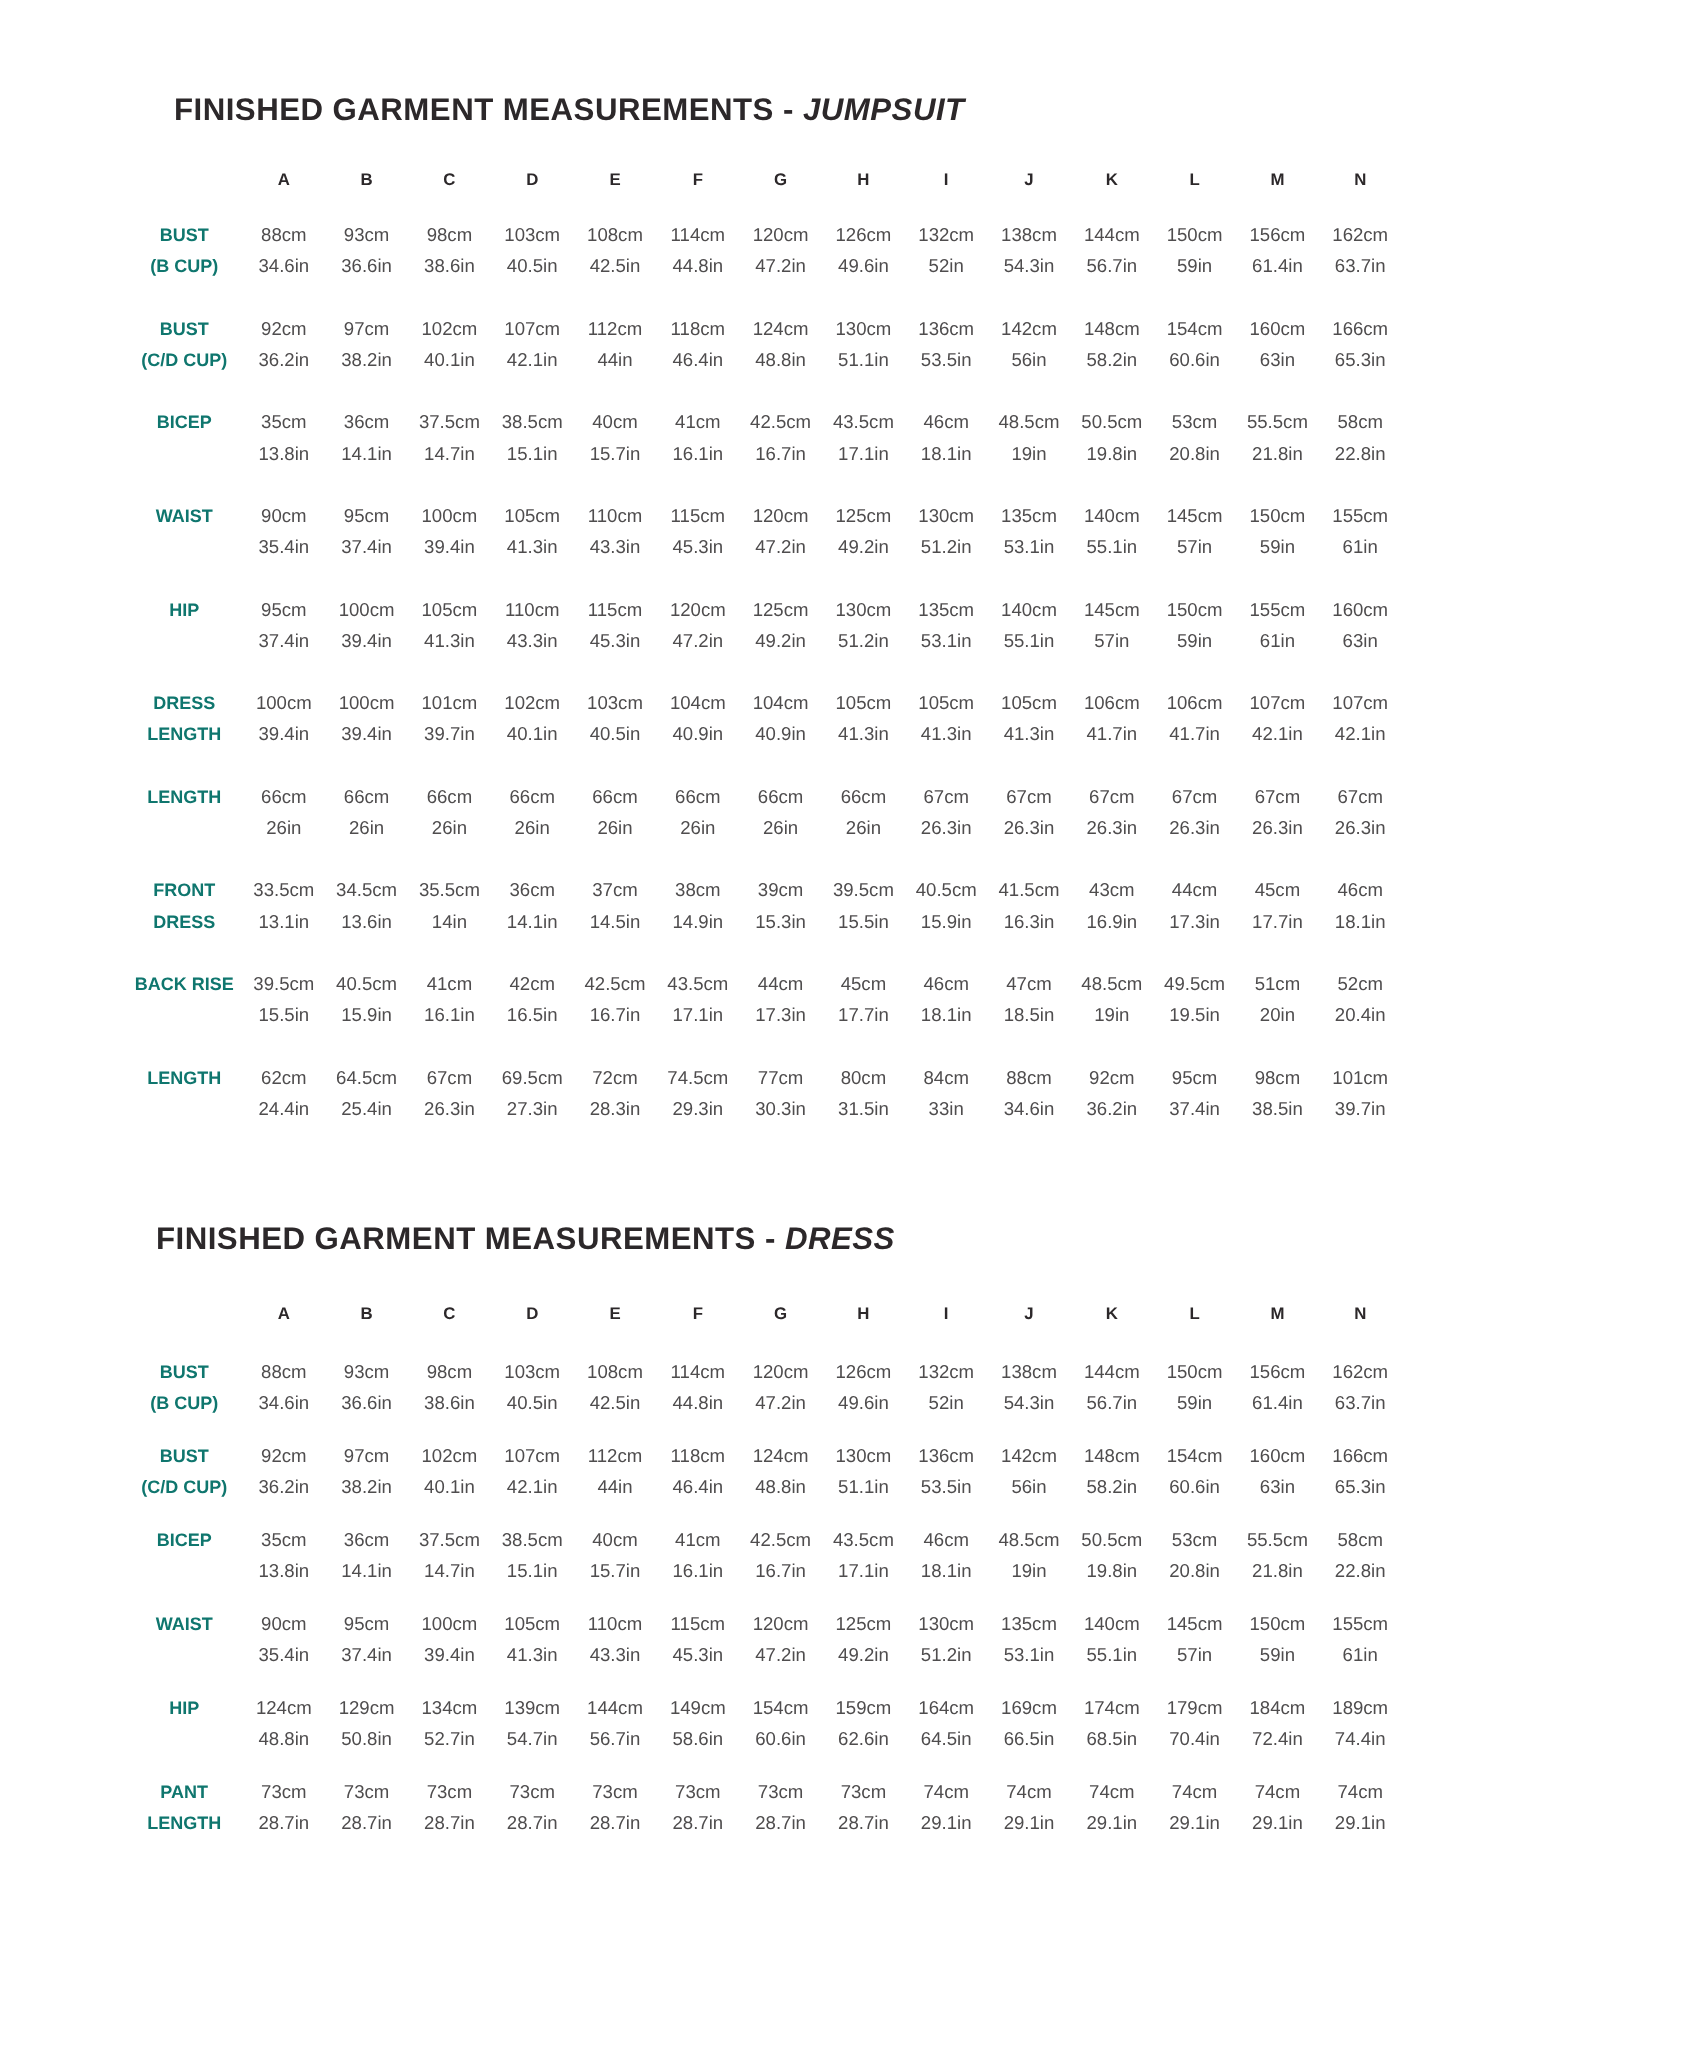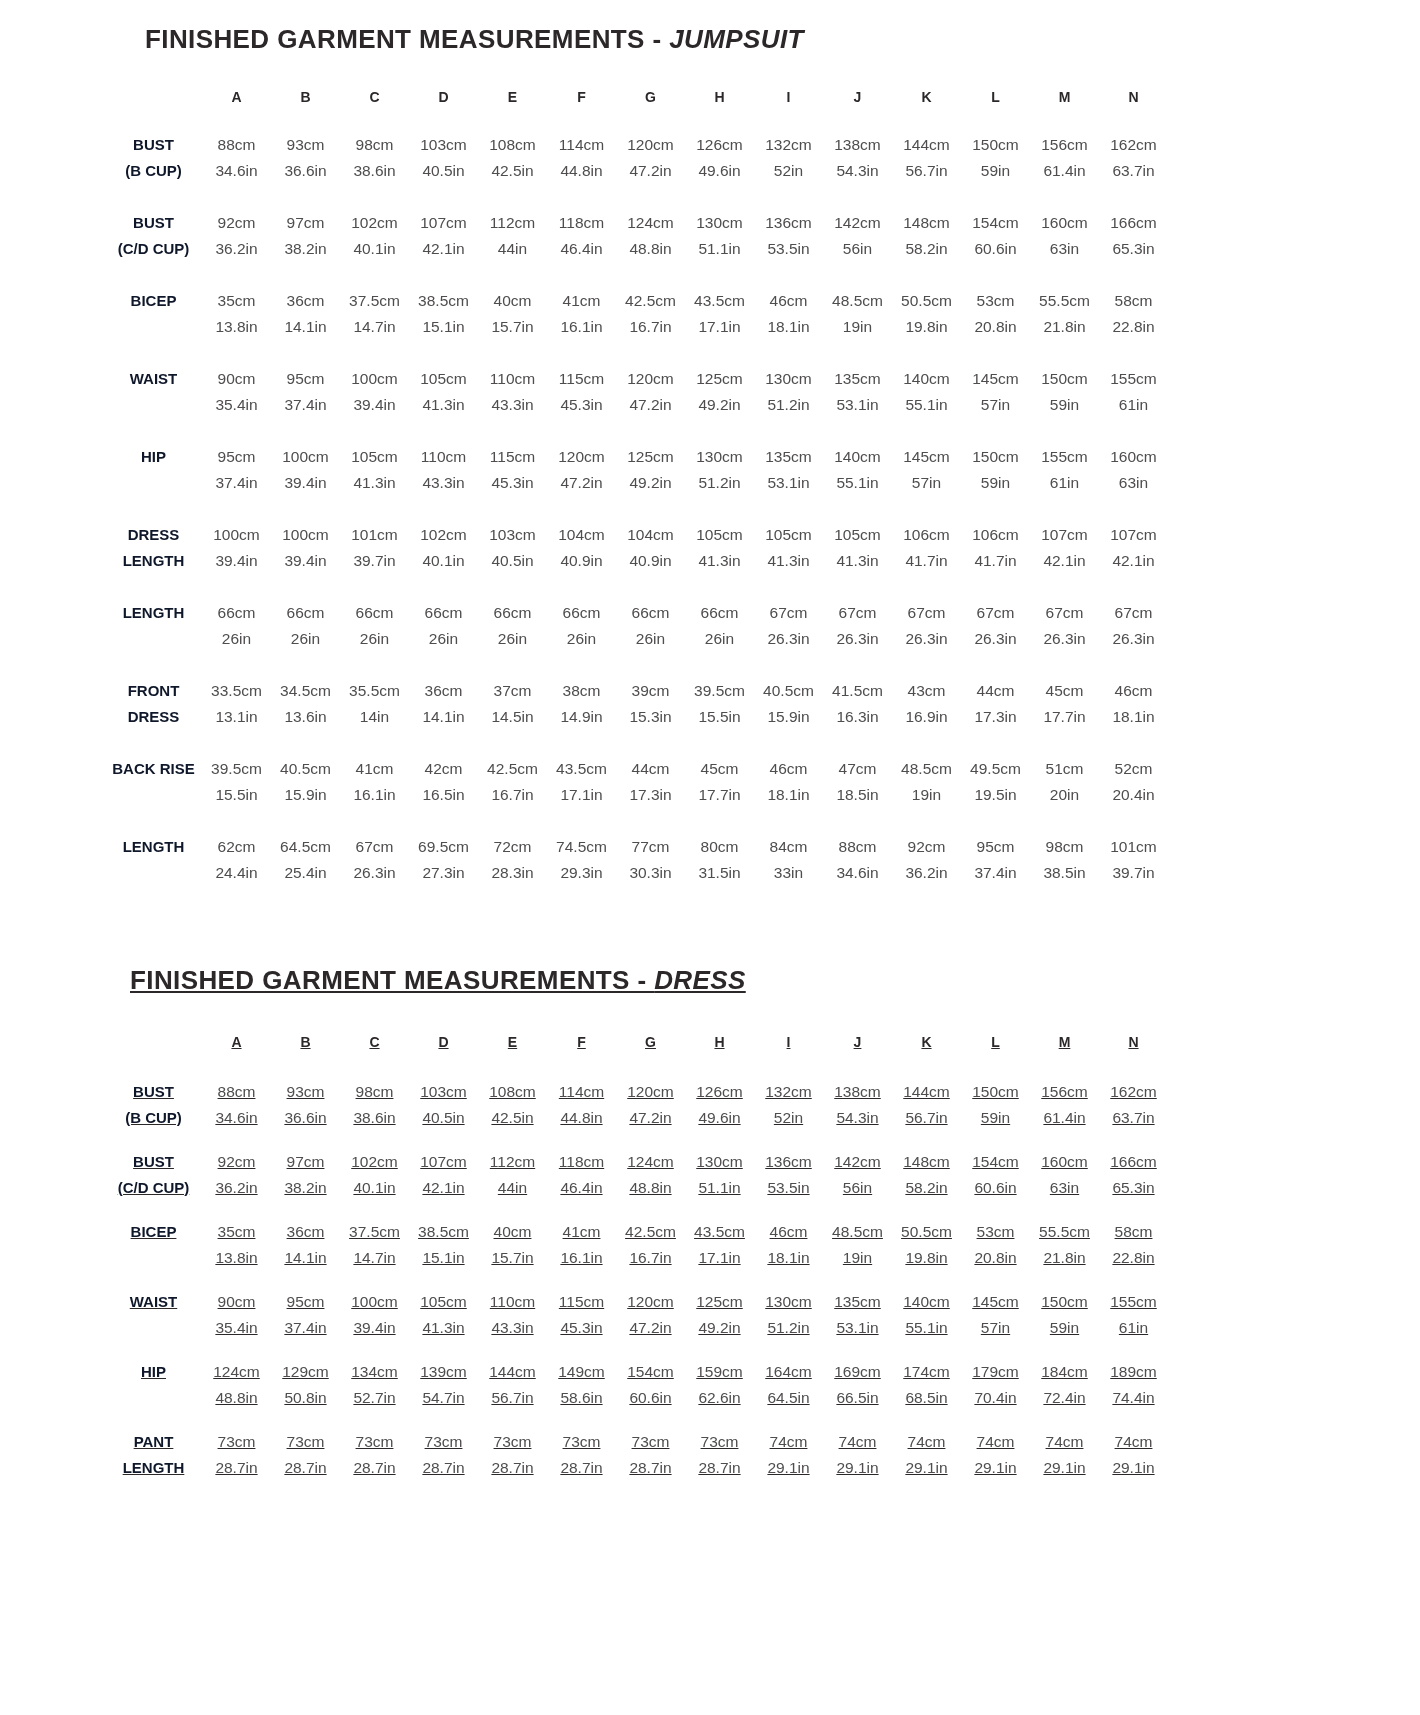--- a/index.html
+++ b/index.html
@@ -7,37 +7,36 @@
     padding: 0;
     background: #ffffff;
   }
   body {
     width: 1420px;
     min-height: 1715px;
     font-family: "Liberation Sans", sans-serif;
     color: #2c282a;
   }
   main {
-    padding-top: 24px;
+    padding-top: 76px;
     padding-left: 105px;
   }
   .table-block { }
   .table-block h1 {
     font-size: 26px;
     font-weight: bold;
     letter-spacing: 0.4px;
     color: #2c282a;
     margin: 0 0 30px 40px;
   }
   .table-block h1 em {
     font-style: italic;
   }
   .table-block.second {
     margin-top: 80px;
-    text-decoration: underline;
   }
   .table-block.second h1 {
     margin-left: 25px;
     margin-bottom: 34px;
   }
   .grid { }
   .trow {
     display: grid;
     grid-template-columns: 97px repeat(14, 69px);
     align-items: start;
@@ -49,21 +48,21 @@
     font-weight: bold;
     font-size: 14px;
     text-align: center;
     line-height: 25px;
     color: #2c282a;
   }
   .lbl {
     font-weight: bold;
     font-size: 15px;
     text-align: center;
-    color: #0f172a;
+    color: #0f766e;
   }
   .lbl .line {
     line-height: 25.5px;
   }
   .cell {
     text-align: center;
   }
   .cell .line {
     line-height: 25.5px;
     font-size: 15.5px;

